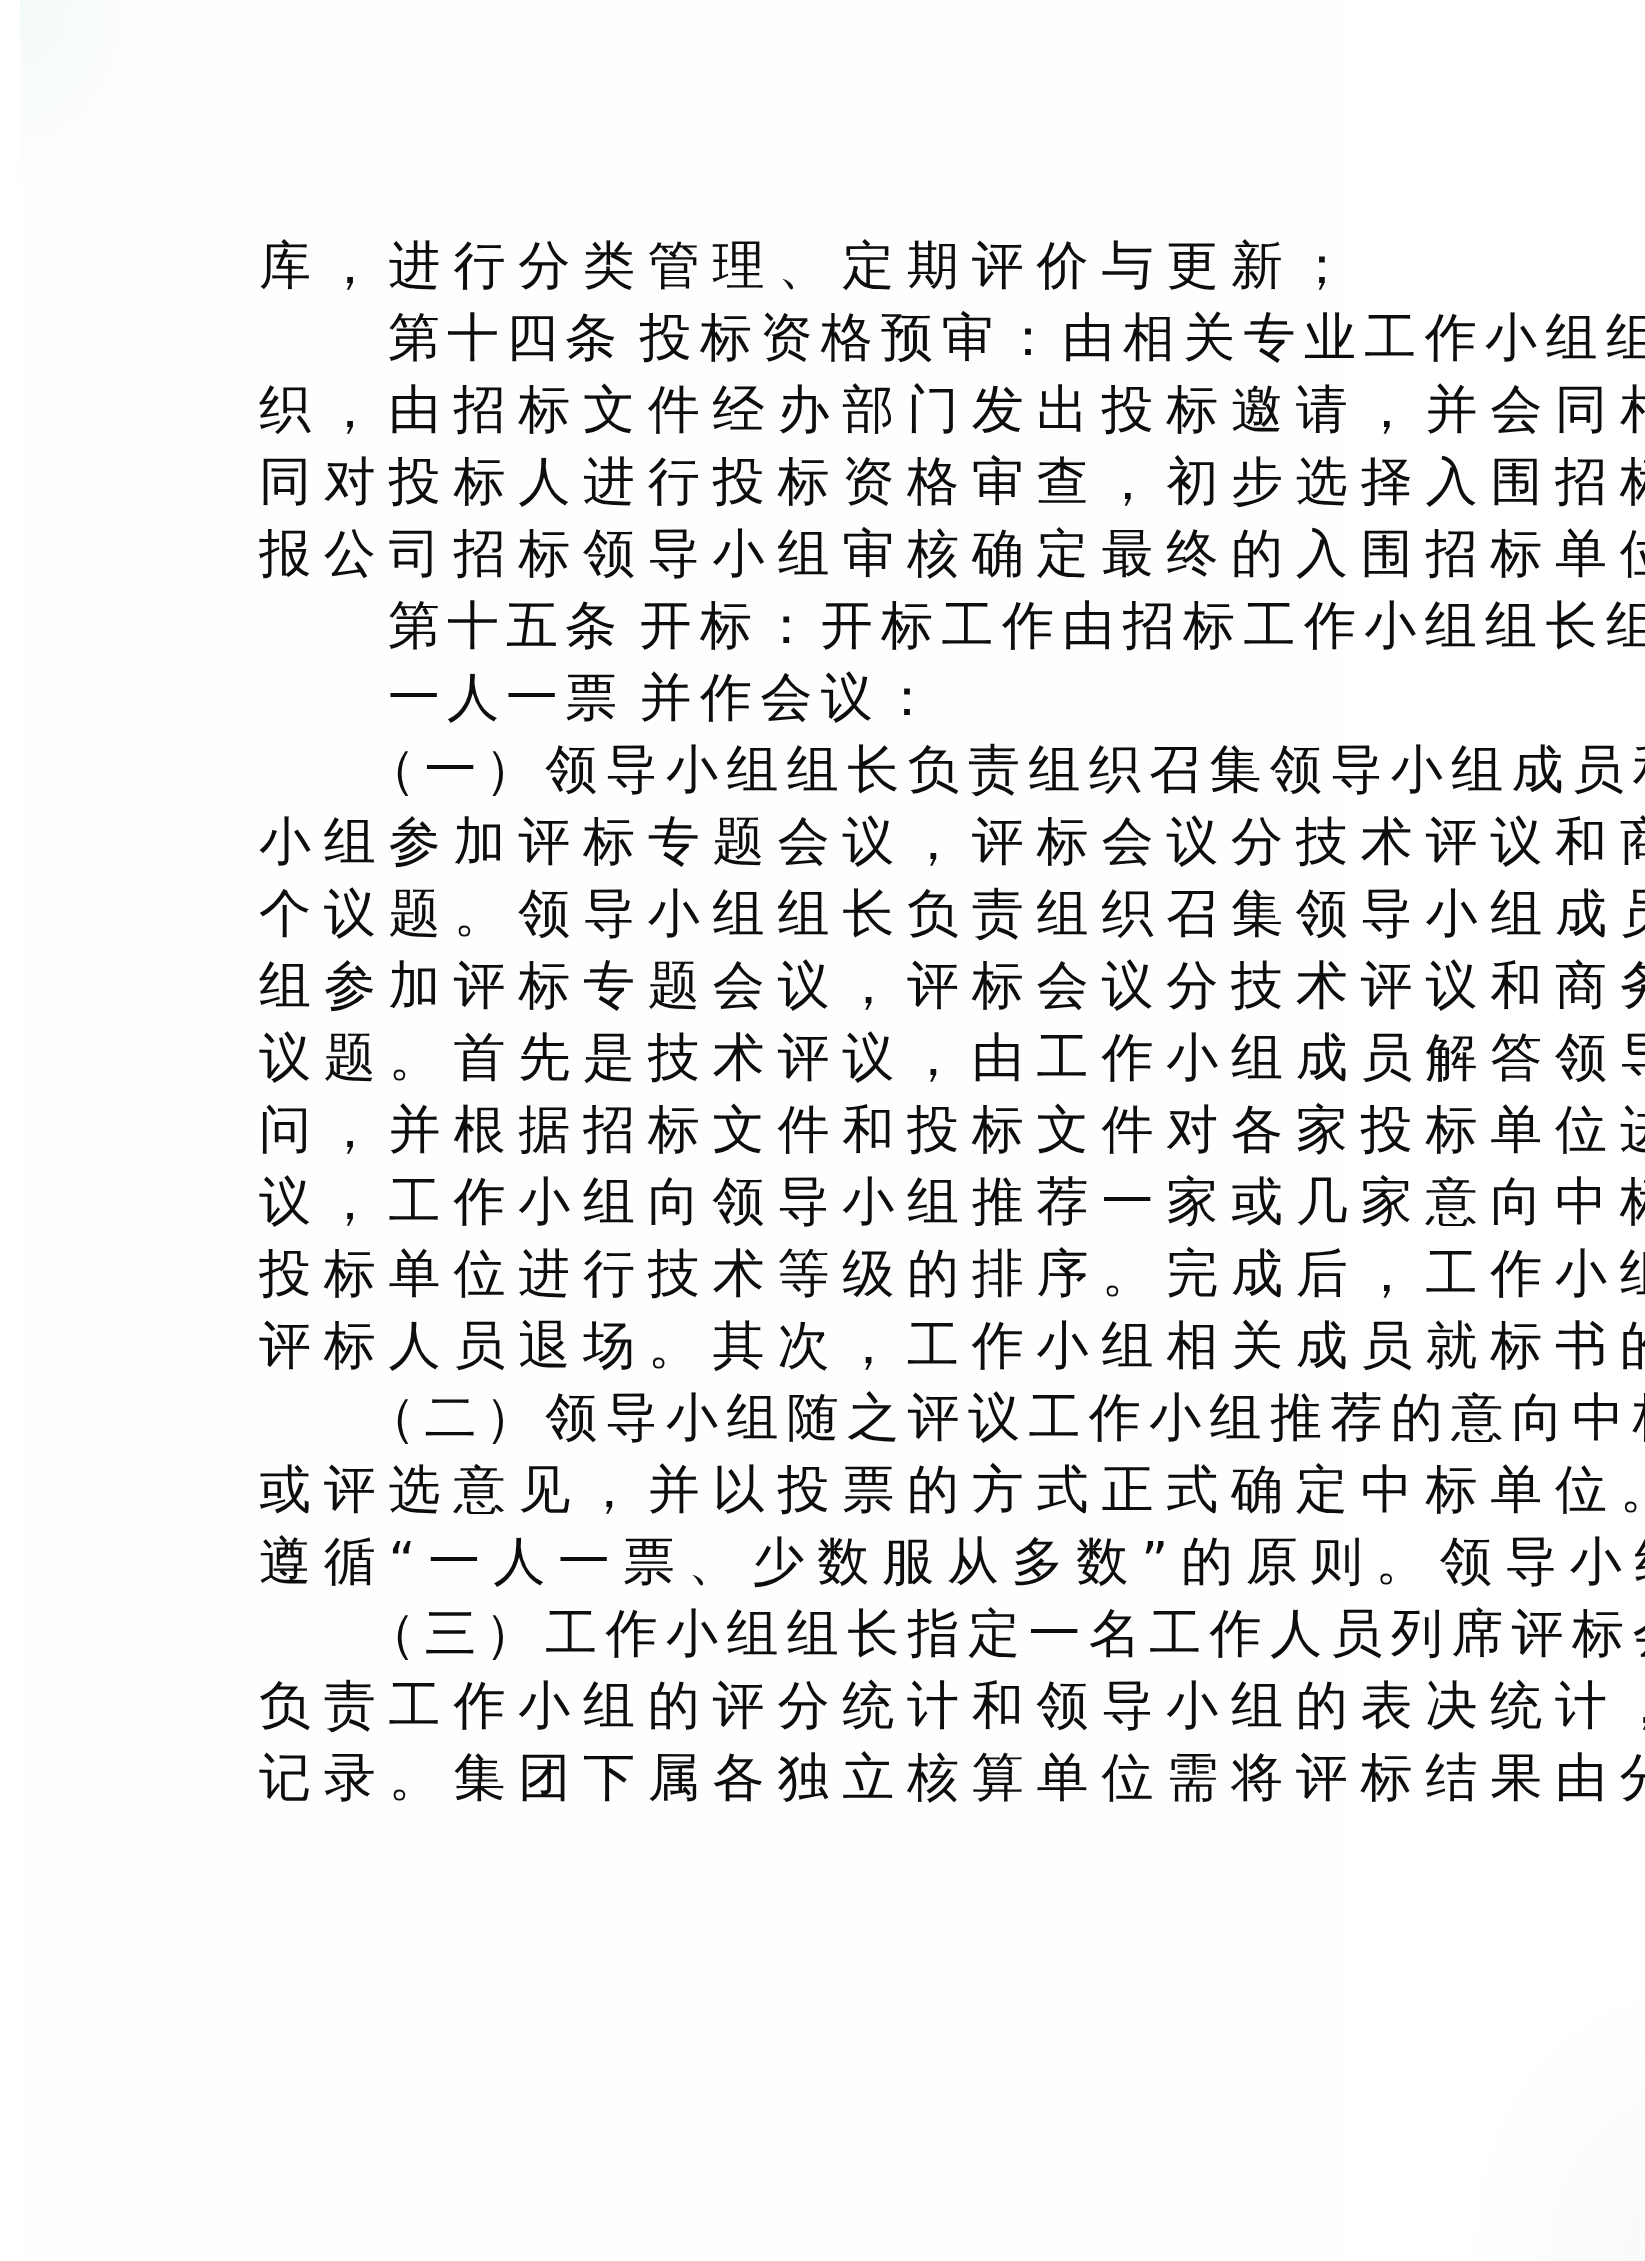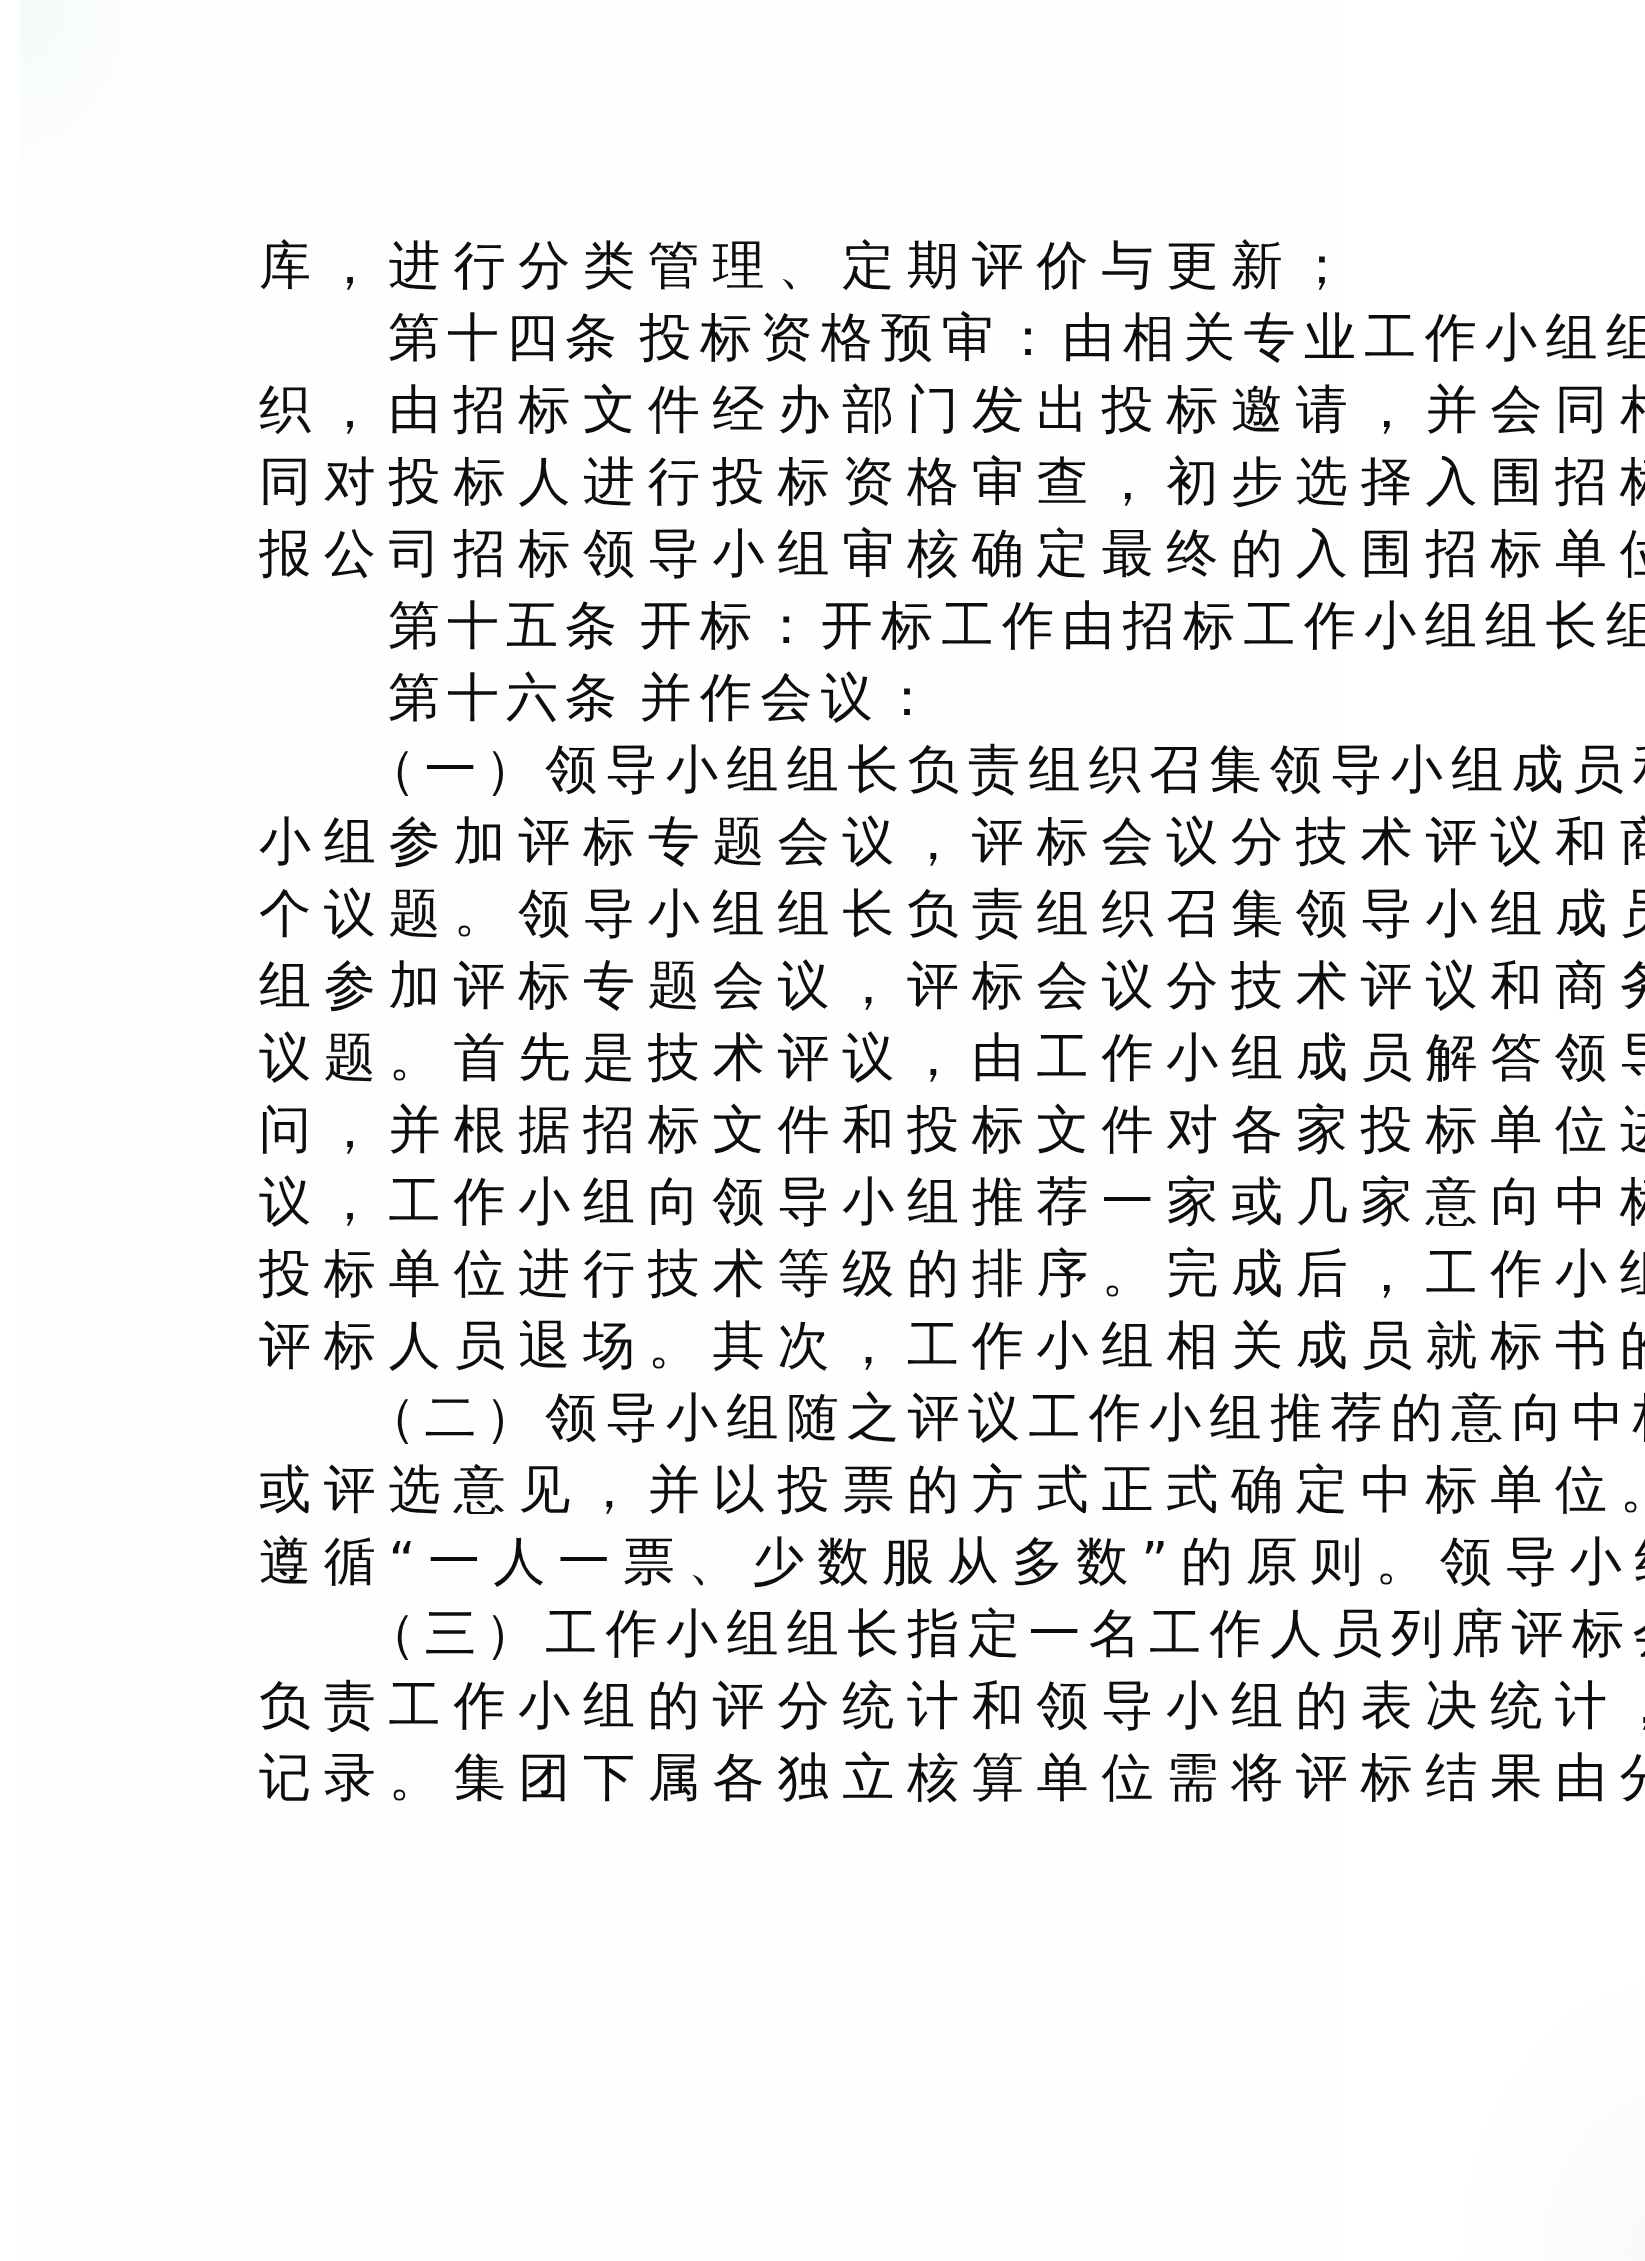--- a/index.html
+++ b/index.html
@@ -71,21 +71,21 @@
       <div class="line">织，由招标文件经办部门发出投标邀请，并会同相关部门共</div>
       <div class="line">同对投标人进行投标资格审查，初步选择入围招标的单位，</div>
       <div class="line">报公司招标领导小组审核确定最终的入围招标单位。</div>
     </div>
 
     <div class="paragraph">
       <div class="line indent"><span class="art">第十五条</span><span class="tight">开标：开标工作由招标工作小组组长组织安排。</span></div>
     </div>
 
     <div class="paragraph">
-      <div class="line indent"><span class="art">第十六条</span><span class="tight">并作会议：</span></div>
+      <div class="line indent"><span class="art">一人一票</span><span class="tight">并作会议：</span></div>
     </div>
 
     <div class="paragraph">
       <div class="line indent" style="letter-spacing:8.4px;padding-left:105px;">（一）领导小组组长负责组织召集领导小组成员和工作</div>
       <div class="line">小组参加评标专题会议，评标会议分技术评议和商务评议两</div>
       <div class="line">个议题。领导小组组长负责组织召集领导小组成员和工作小</div>
       <div class="line">组参加评标专题会议，评标会议分技术评议和商务评议两个</div>
       <div class="line">议题。首先是技术评议，由工作小组成员解答领导小组的询</div>
       <div class="line">问，并根据招标文件和投标文件对各家投标单位进行综合评</div>
       <div class="line">议，工作小组向领导小组推荐一家或几家意向中标单位或对</div>

